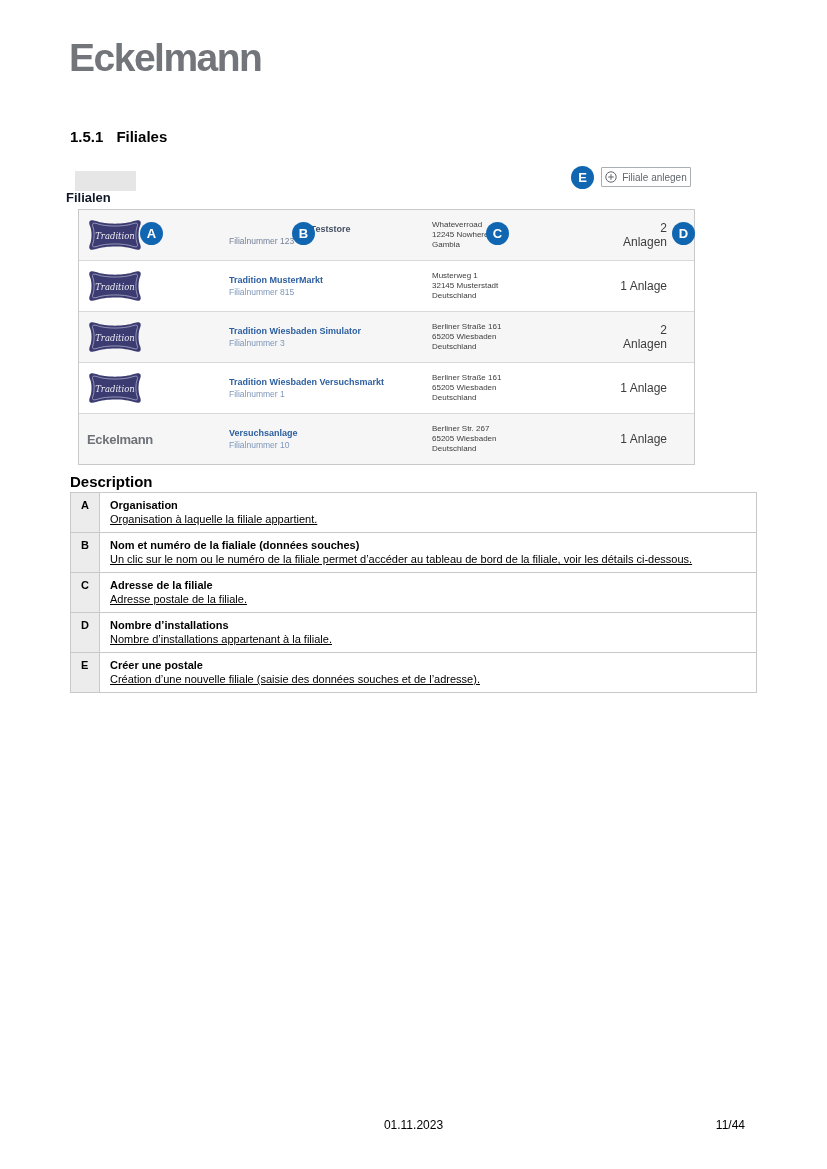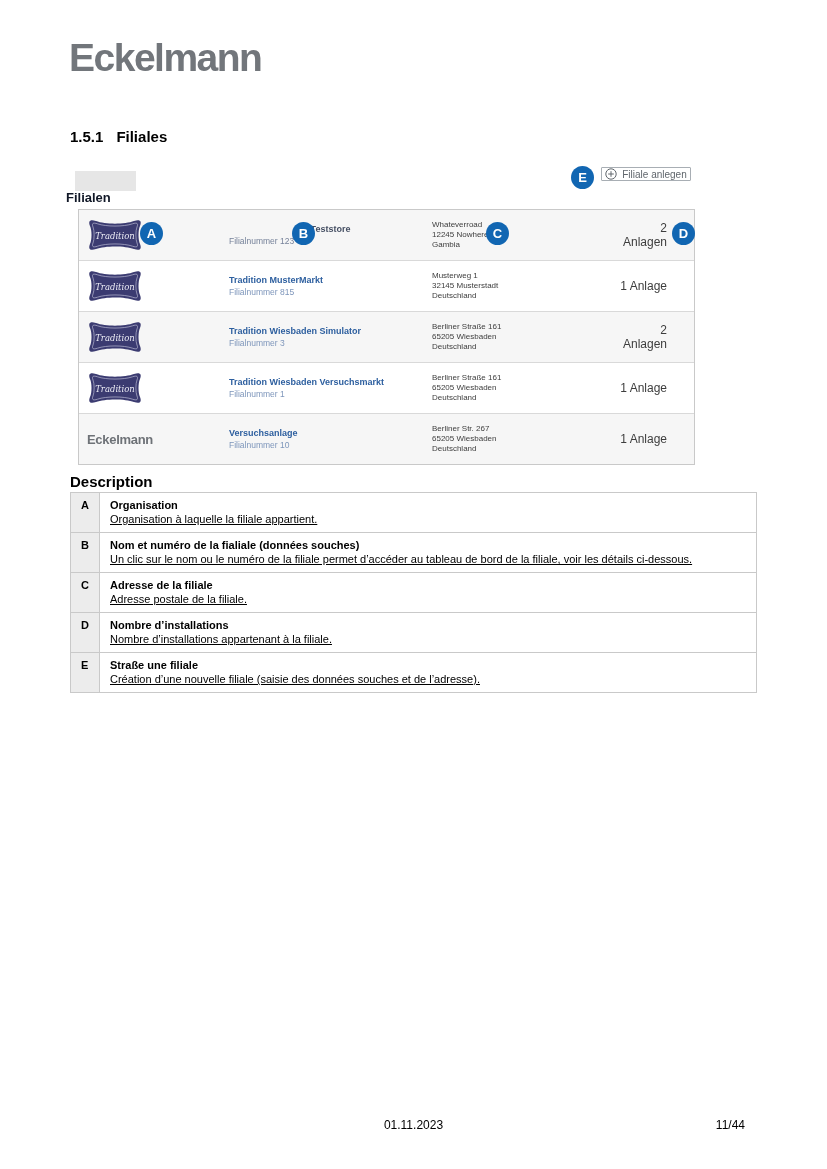--- a/index.html
+++ b/index.html
@@ -8,21 +8,21 @@
 
   
   .brand{position:absolute;left:69px;top:36px;font-size:39px;font-weight:bold;
          color:#72767b;letter-spacing:-1.5px;}
   .heading{position:absolute;left:70px;top:128px;font-size:15px;font-weight:bold;
            color:#000;display:flex;gap:13px;}
 
   
   .remnant{position:absolute;left:75px;top:171px;width:61px;height:20px;background:#e6e6e6;}
   .panel-title{position:absolute;left:66px;top:190px;font-size:13px;font-weight:bold;color:#101726;}
-  .create-btn{position:absolute;left:601px;top:167px;width:90px;height:14px;background:#fff;
+  .create-btn{position:absolute;left:601px;top:167px;width:90px;height:20px;background:#fff;
               border:1px solid #a8aeb4;border-radius:1px;display:flex;align-items:center;
               justify-content:center;gap:5px;font-size:10px;color:#60666c;cursor:pointer;box-sizing:border-box;}
   .branch-table{position:absolute;left:78px;top:209px;width:617px;border:1px solid #c9c9c9;
                 background:#fff;box-sizing:border-box;}
   .branch-row{height:50px;display:flex;align-items:center;border-top:1px solid #d9d9d9;background:#fff;}
   .branch-row:first-child{border-top:none;}
   .branch-row.alt{background:#f6f6f6;}
   .col-logo{width:150px;padding-left:8px;display:flex;align-items:center;box-sizing:border-box;}
   .col-name{width:203px;}
   .col-addr{width:182px;font-size:8px;line-height:10px;color:#3d3d3d;}
@@ -215,21 +215,21 @@
     <div class="desc-row">
       <div class="desc-key">D</div>
       <div class="desc-body">
         <div class="desc-item-title">Nombre d’installations</div>
         <div class="desc-item-text">Nombre d’installations appartenant à la filiale.</div>
       </div>
     </div>
     <div class="desc-row">
       <div class="desc-key">E</div>
       <div class="desc-body">
-        <div class="desc-item-title">Straße une filiale</div>
+        <div class="desc-item-title">Créer une postale</div>
         <div class="desc-item-text">Création d’une nouvelle filiale (saisie des données souches et de l’adresse).</div>
       </div>
     </div>
   </div>
 
   <div class="footer-date">01.11.2023</div>
   <div class="footer-page">11/44</div>
 
 </div>
 

